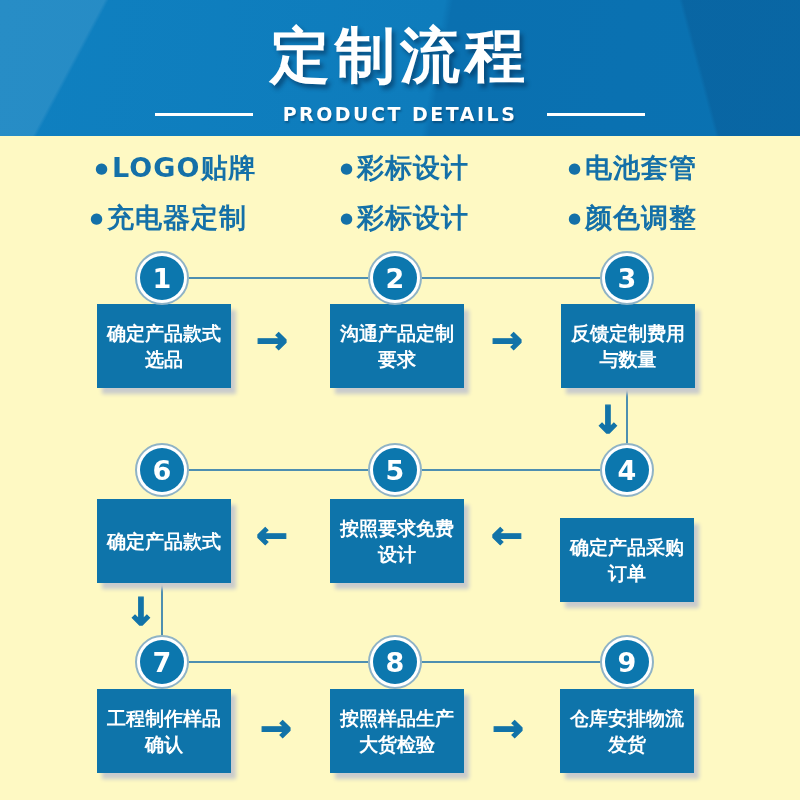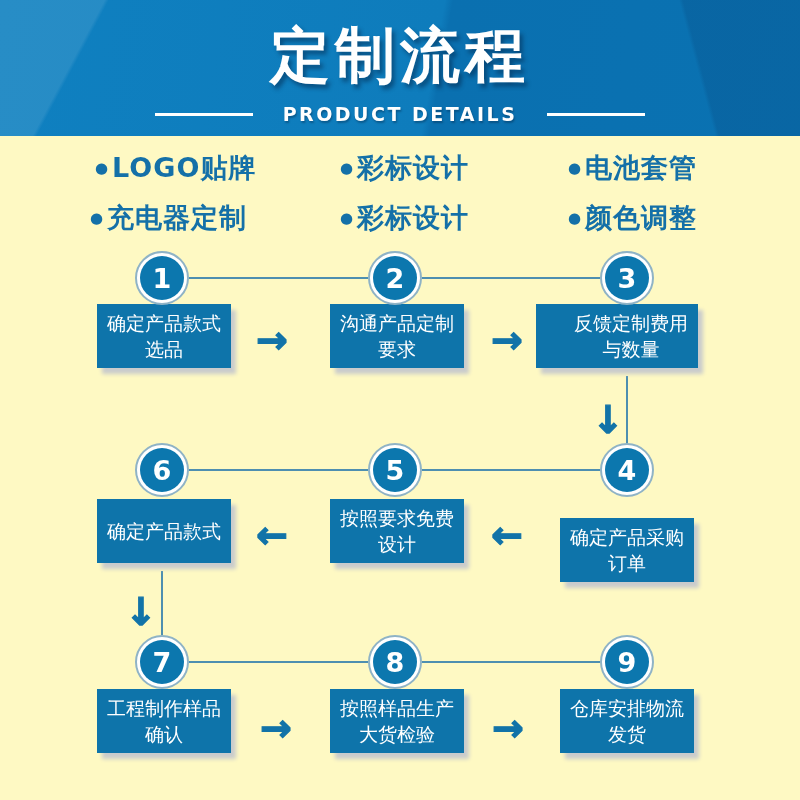--- a/index.html
+++ b/index.html
@@ -42,23 +42,23 @@
   }
   .circle{
     width:44px;height:44px;border-radius:50%;background:#0c77ae;
     display:flex;align-items:center;justify-content:center;
     color:#ffffff;font-size:27px;font-weight:bold;
   }
   .hline,.vline{position:absolute;background:#4e8fb0;z-index:1;}
   .hline{height:2px;}
   .vline{width:2px;}
   .box{
-    position:absolute;width:134px;height:64px;background:#0e74aa;z-index:2;
+    position:absolute;width:134px;height:84px;background:#0e74aa;z-index:2;
     display:flex;flex-direction:column;align-items:center;justify-content:center;
-    color:#ffffff;font-size:19px;font-weight:normal;line-height:26px;text-align:center;
+    color:#ffffff;font-size:19px;font-weight:bold;line-height:26px;text-align:center;
     box-shadow:5px 6px 4px #c9cbcc;white-space:nowrap;
   }
   .harrow,.darrow{
     position:absolute;width:44px;height:44px;line-height:44px;text-align:center;
     color:#1273a8;font-size:38px;font-weight:bold;z-index:2;
     -webkit-text-stroke:1.2px #1273a8;
   }
 </style>
 </head>
 <body>
@@ -144,21 +144,21 @@
       </div>
 
     <div class="box" style="left:97px;top:304px;">
       <span>确定产品款式</span>
       <span>选品</span>
     </div>
     <div class="box" style="left:330px;top:304px;">
       <span>沟通产品定制</span>
       <span>要求</span>
     </div>
-    <div class="box" style="left:536px;top:304px;padding-left:28px;">
+    <div class="box" style="left:561px;top:304px;">
       <span>反馈定制费用</span>
       <span>与数量</span>
     </div>
 
     <div class="box" style="left:97px;top:499px;">
       <span>确定产品款式</span>
     </div>
     <div class="box" style="left:330px;top:499px;">
       <span>按照要求免费</span>
       <span>设计</span>

